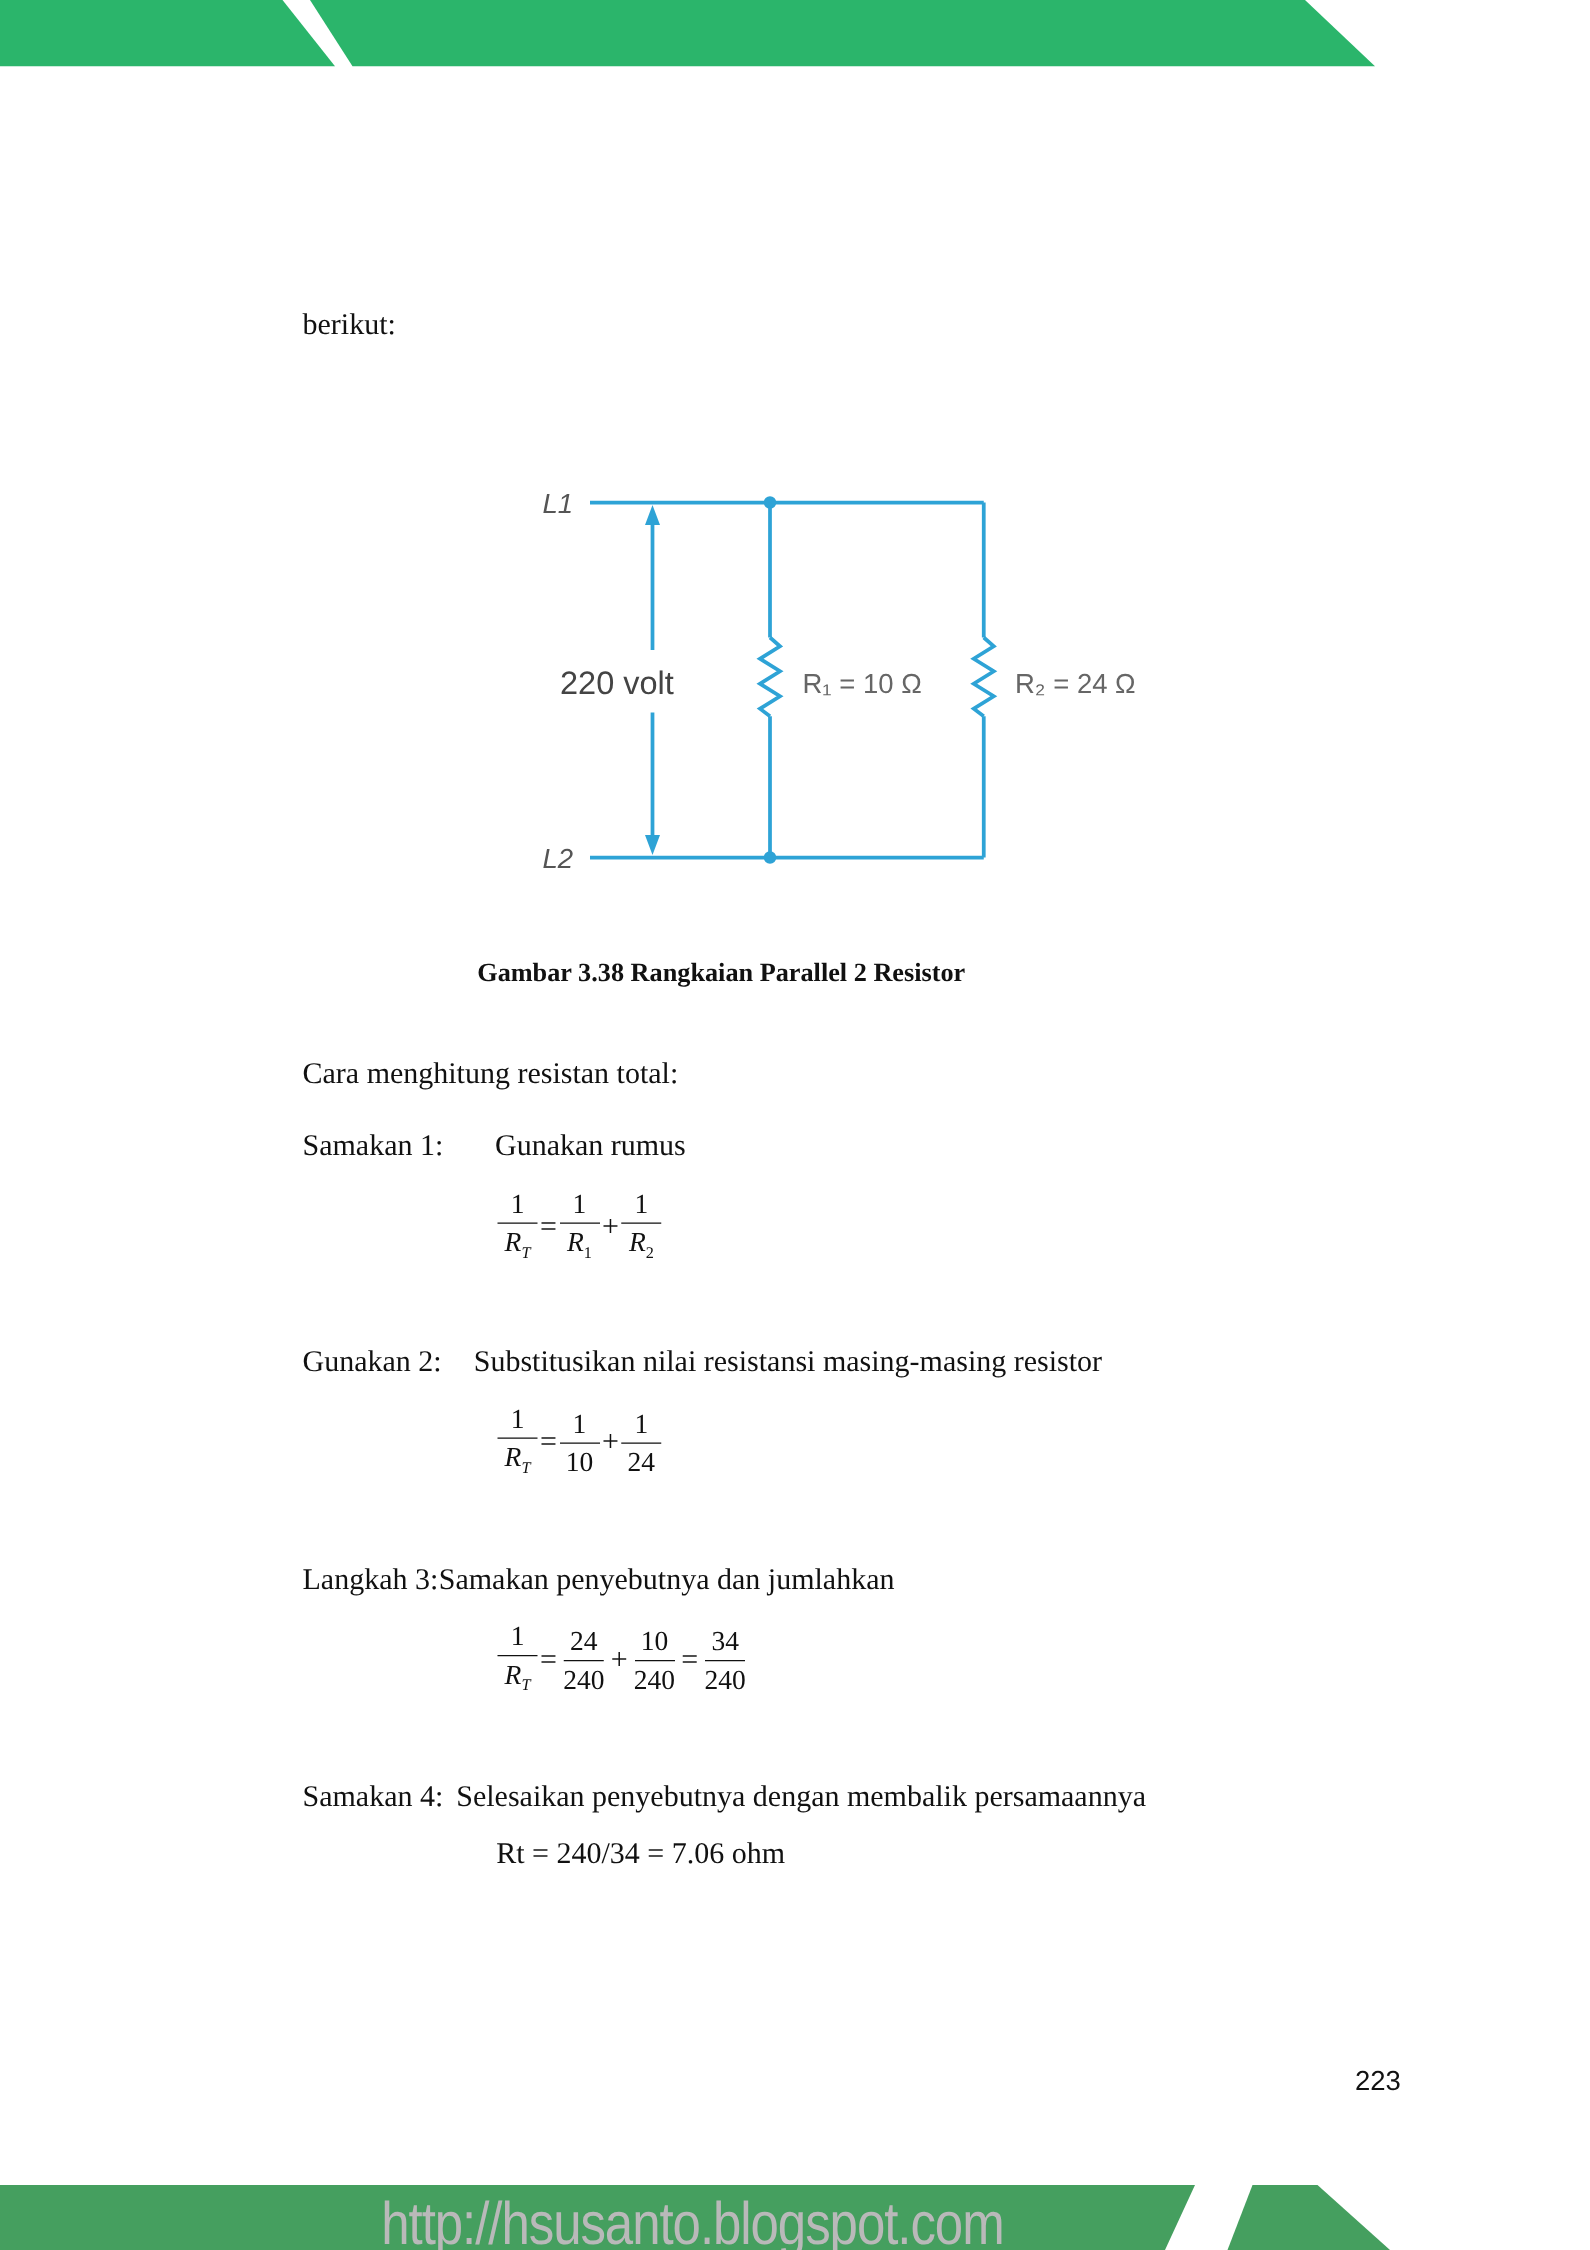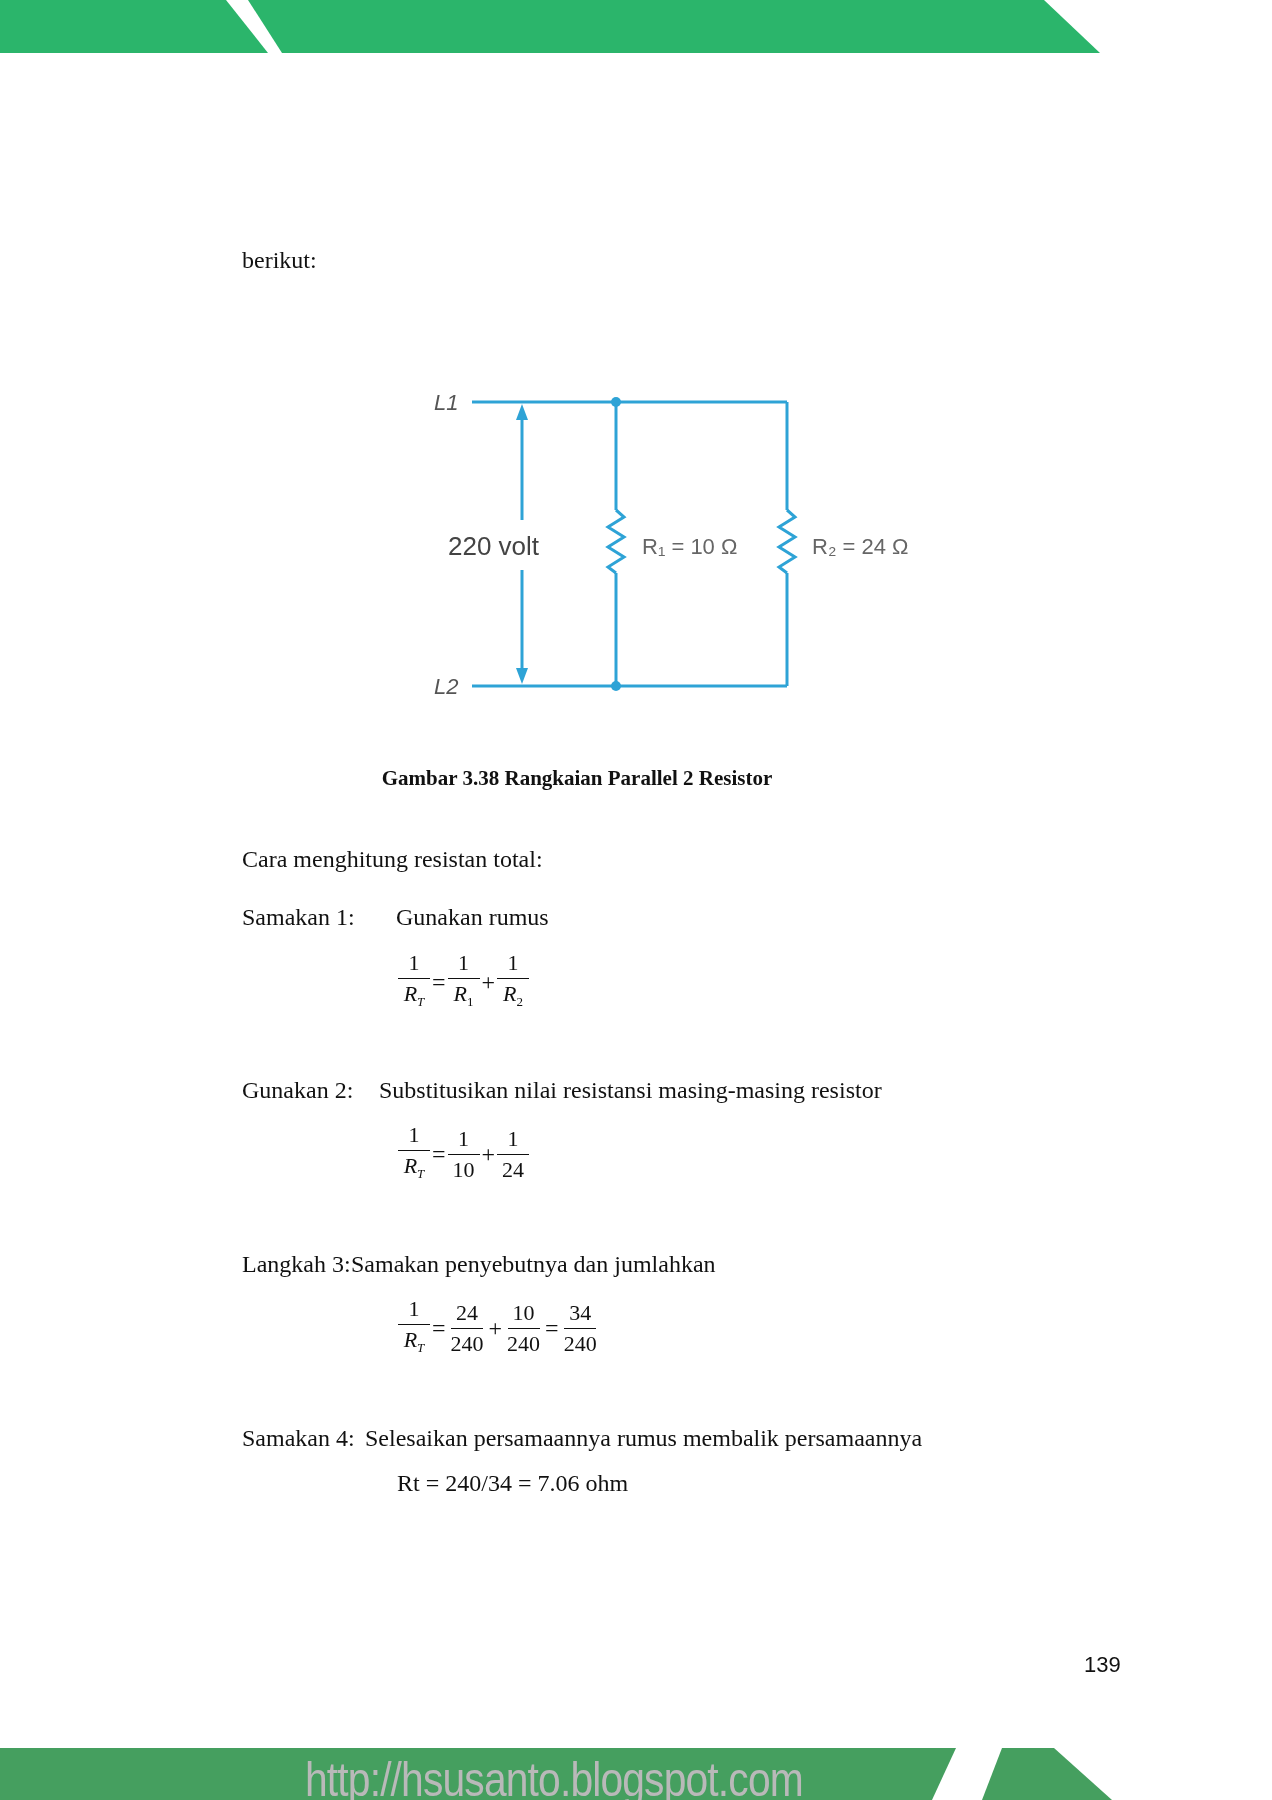--- a/index.html
+++ b/index.html
@@ -104,22 +104,22 @@
     </span><span class="op">+</span><span class="frac">
       <span class="num">10</span>
       <span class="den">240</span>
     </span><span class="op">=</span><span class="frac">
       <span class="num">34</span>
       <span class="den">240</span>
     </span>
 </div>
 
 <div class="text" style="left:242px; top:1425px;">Samakan 4:</div>
-<div class="text" style="left:365px; top:1425px;">Selesaikan persamaannya rumus membalik persamaannya</div>
+<div class="text" style="left:365px; top:1425px;">Selesaikan penyebutnya dengan membalik persamaannya</div>
 <div class="text" style="left:397px; top:1470px;text-align:center;">Rt = 240/34 = 7.06 ohm</div>
 
-<div class="pagenum">139</div>
+<div class="pagenum">223</div>
 
 <svg class="bottom-band" viewBox="0 0 1272 54">
   <polygon points="0,2 956,2 932,54 0,54" fill="#459f5f"></polygon>
   <polygon points="1002,2 1054,2 1112,54 982,54" fill="#459f5f"></polygon>
 </svg>
 <div class="url">http://hsusanto.blogspot.com</div>
 
 </body></html>

